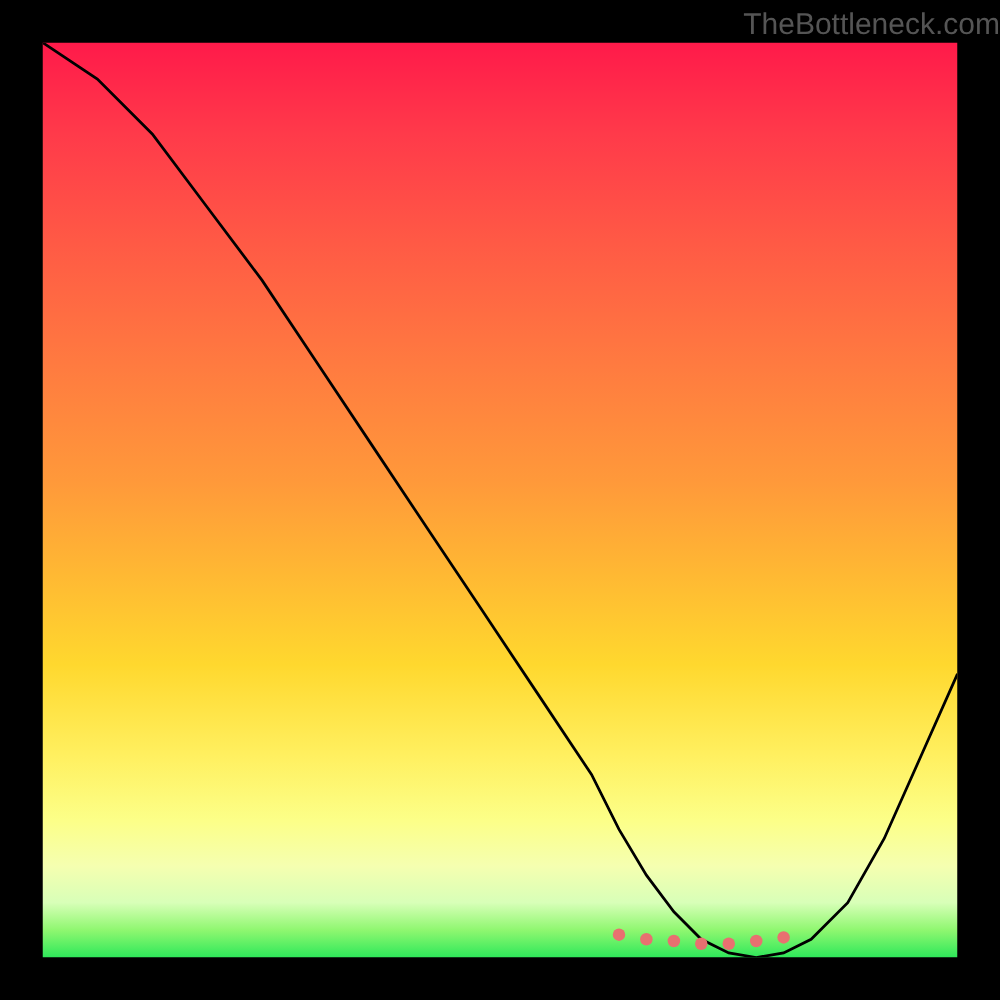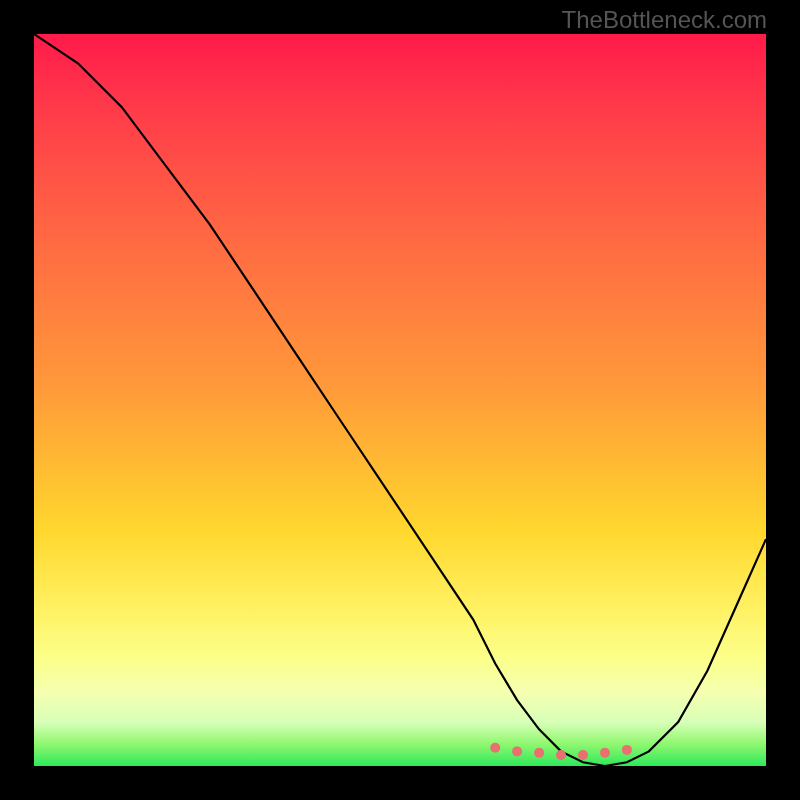--- a/index.html
+++ b/index.html
@@ -7,21 +7,21 @@
     padding: 0;
     width: 800px;
     height: 800px;
     background: #000;
     position: relative;
     font-family: Arial, sans-serif;
   }
   .watermark {
     position: absolute;
     top: 6px;
-    right: 33px;
+    right: 0;
     color: #555;
     font-size: 24px;
     font-weight: 500;
     z-index: 10;
     text-align: center;
   }
   .plot-area {
     position: absolute;
     left: 34px;
     top: 34px;

